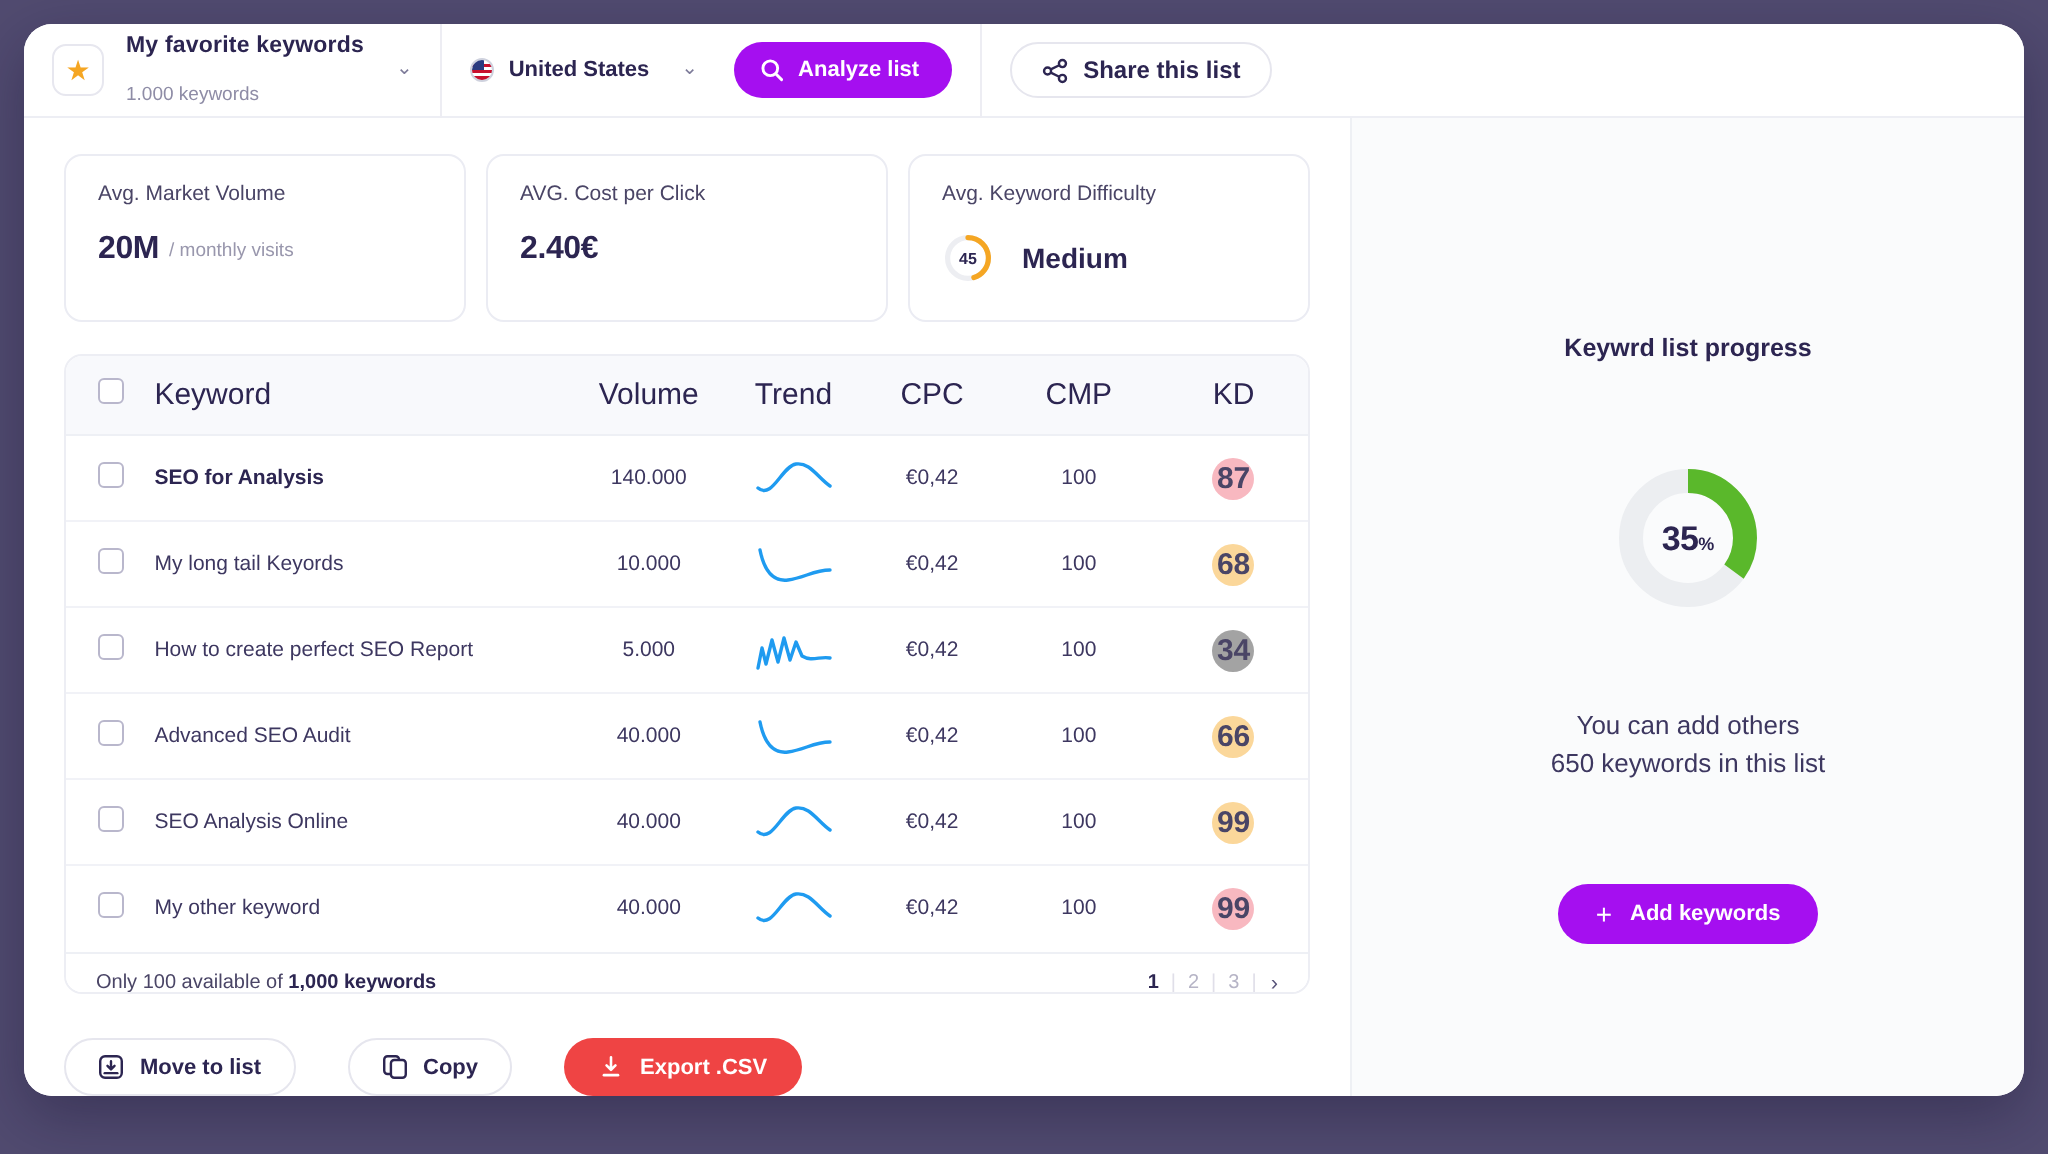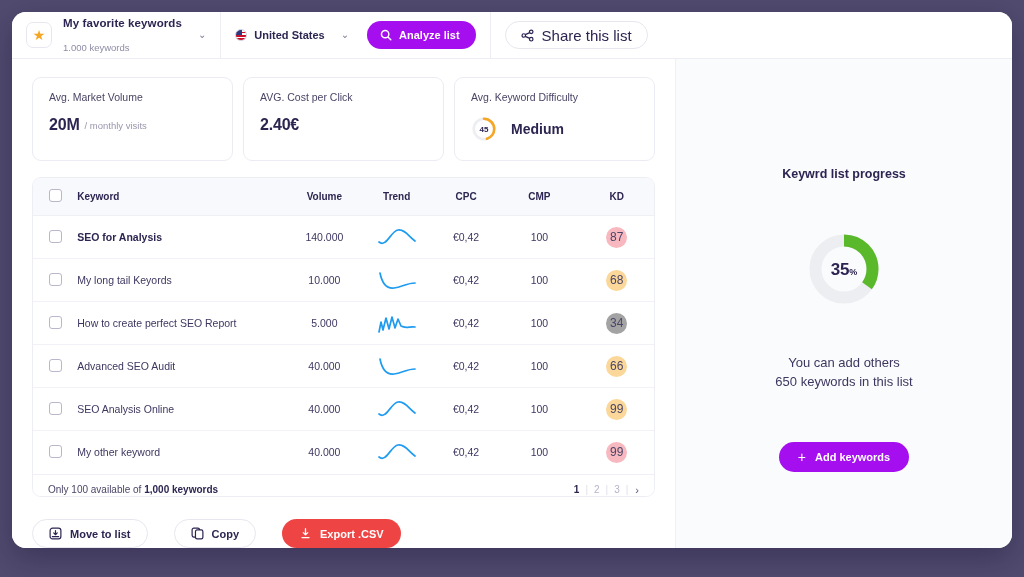--- a/index.html
+++ b/index.html
@@ -95,21 +95,21 @@
     cursor: pointer;
   }
   .btn-share {
     display: inline-flex; align-items: center; gap: 8px;
     background: #ffffff;
     color: #2c2551;
     border: 1px solid #e6e6ee;
     border-radius: 15px;
     height: 28px;
     padding: 0 15px;
-    font-size: 15px; font-weight: normal;
+    font-size: 12px; font-weight: bold;
     font-family: inherit;
     cursor: pointer;
   }
   .icon-svg { display: block; }
 
   
   .body-split { flex: 1; display: flex; min-height: 0; }
 
   .left-pane {
     width: 664px;
@@ -155,21 +155,21 @@
   .table-card {
     margin-top: 16px;
     border: 1px solid #edeef4;
     border-radius: 9px;
     overflow: hidden;
     background: #fff;
   }
   table { width: 100%; border-collapse: collapse; }
   thead tr { background: #f8f9fc; }
   th {
-    font-size: 10px; font-weight: bold; color: #2c2551;
+    font-size: 15px; font-weight: normal; color: #2c2551;
     text-align: center; padding: 11px 0; border-bottom: 1px solid #eef0f5;
   }
   th.col-check { width: 44px; }
   th.col-kw { text-align: left; width: 210px; }
   th.col-vol { width: 72px; }
   th.col-trend { width: 72px; }
   th.col-cpc { width: 66px; }
   th.col-cmp { width: 80px; }
   th.col-kd { width: 74px; }
 
@@ -191,21 +191,21 @@
     background: #fff;
     display: inline-block;
     cursor: pointer;
   }
 
   .spark { display: block; margin: 0 auto; }
 
   .kd-badge {
     display: inline-flex; align-items: center; justify-content: center;
     width: 21px; height: 21px; border-radius: 50%;
-    font-size: 12px; font-weight: normal;
+    font-size: 15px; font-weight: bold;
   }
 
   .table-footer {
     display: flex; align-items: center; justify-content: space-between;
     padding: 9px 15px 10px 15px;
     border-top: 1px solid #eef0f5;
     background: #fff;
   }
   .tf-text { font-size: 10px; color: #4a4566; }
   .tf-text b { color: #2c2551; }

